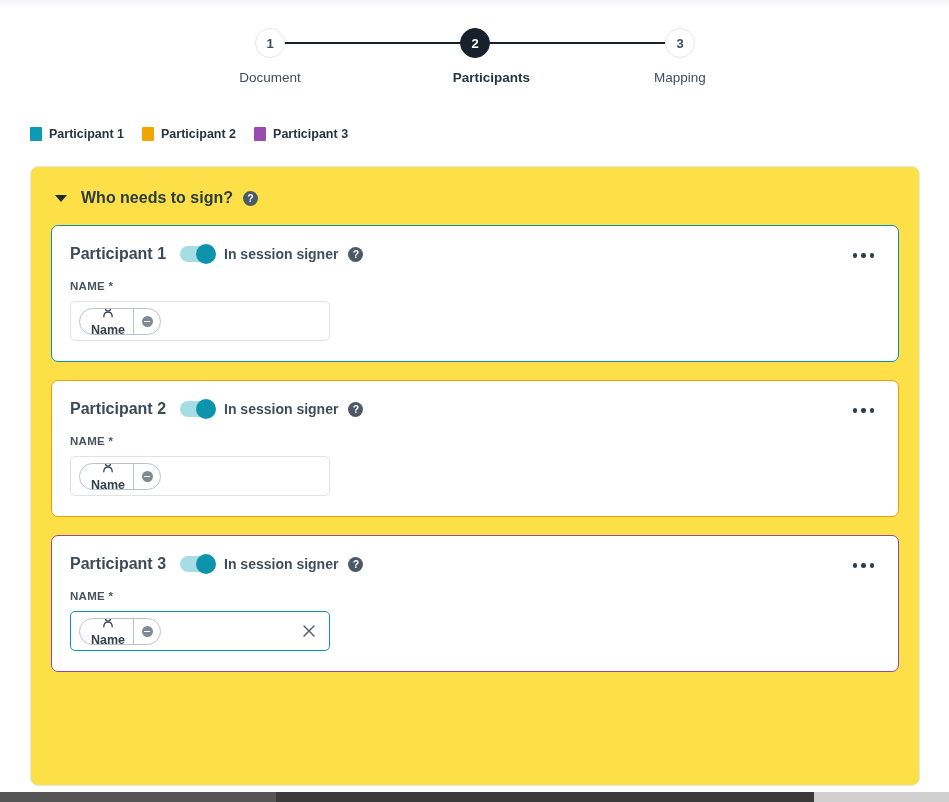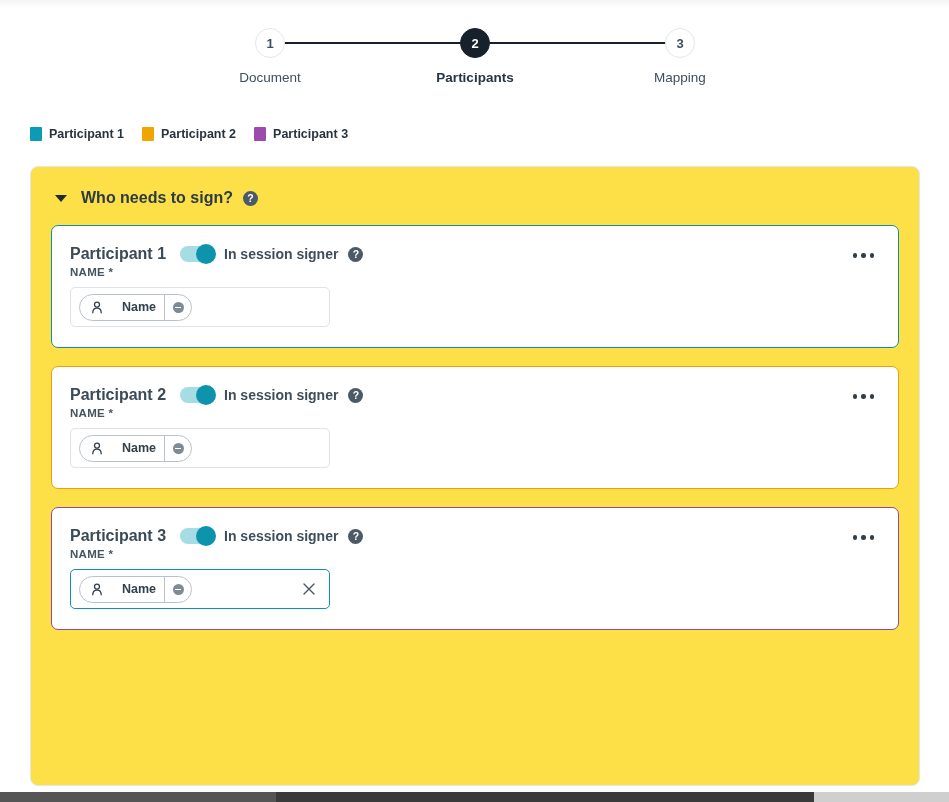--- a/index.html
+++ b/index.html
@@ -74,21 +74,21 @@
     position: absolute;
     top: 46px; left: 0;
     width: 440px;
     display: flex;
     justify-content: space-between;
   }
   .step-label {
     font-size: 13.5px;
     color: #3f4f5e;
     width: 110px;
-    text-align: center;
+    text-align: right;
   }
   .step-label.first { text-align: center; margin-left: -40px; }
   .step-label.last { text-align: center; margin-right: -40px; }
   .step-label.mid { font-weight: 600; color: #253642; }
 
   
   .title-row {
     position: absolute;
     top: 118px;
     left: 30px;
@@ -226,20 +226,21 @@
     padding: 5px 4px;
     cursor: pointer;
   }
   .dot {
     width: 4.5px; height: 4.5px;
     border-radius: 50%;
     background: #2f3e4a;
   }
 
   .field-label {
+    margin-top: 14px;
     font-size: 11.5px;
     font-weight: 600;
     color: #46545f;
     letter-spacing: 0.3px;
   }
   .input-box {
     margin-top: 9px;
     position: relative;
     width: 260px;
     height: 40px;
@@ -258,22 +259,23 @@
     align-items: center;
     height: 27px;
     border: 1px solid #b9c2ca;
     border-radius: 14px;
     background: #ffffff;
     overflow: hidden;
   }
   .chip-person {
     display: inline-flex;
     align-items: center;
-    gap: 19px;
+    gap: 5px;
     padding: 0 8px 0 11px;
+    flex-direction: column;
   }
   .chip-text {
     font-size: 12.5px;
     font-weight: 700;
     color: #33414d;
   }
   .chip-sep {
     width: 1px;
     height: 27px;
     background: #b9c2ca;

